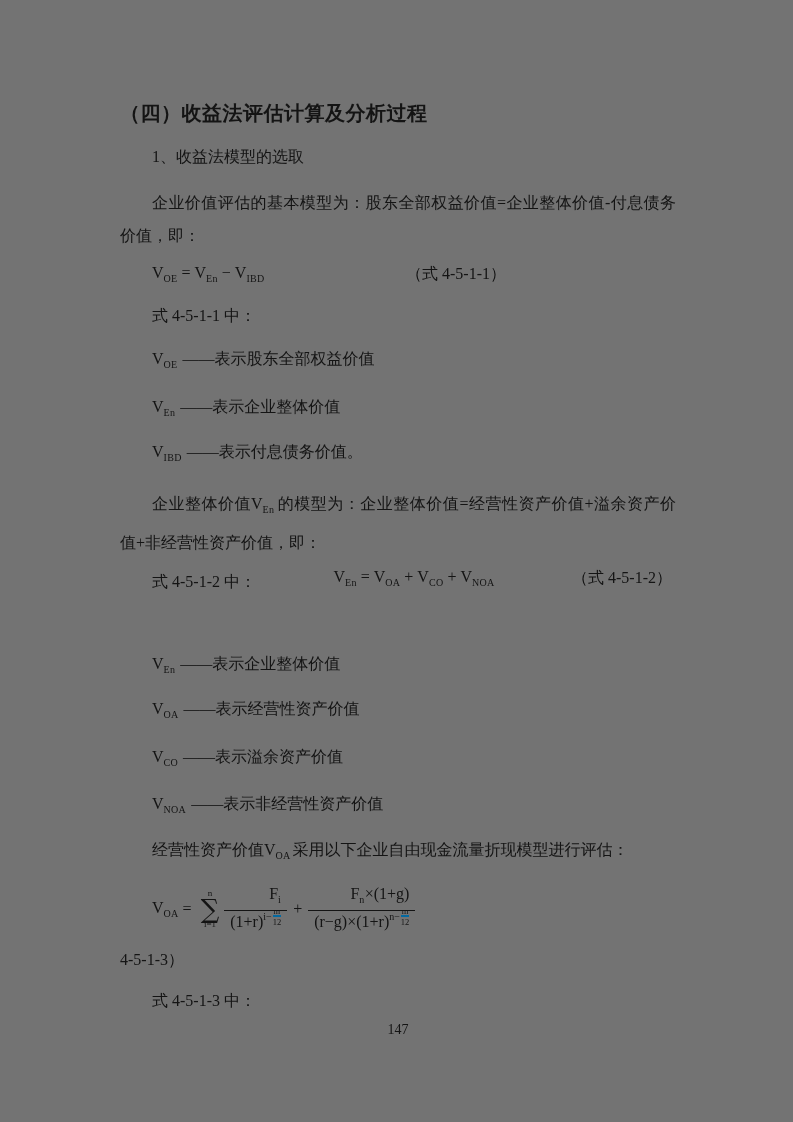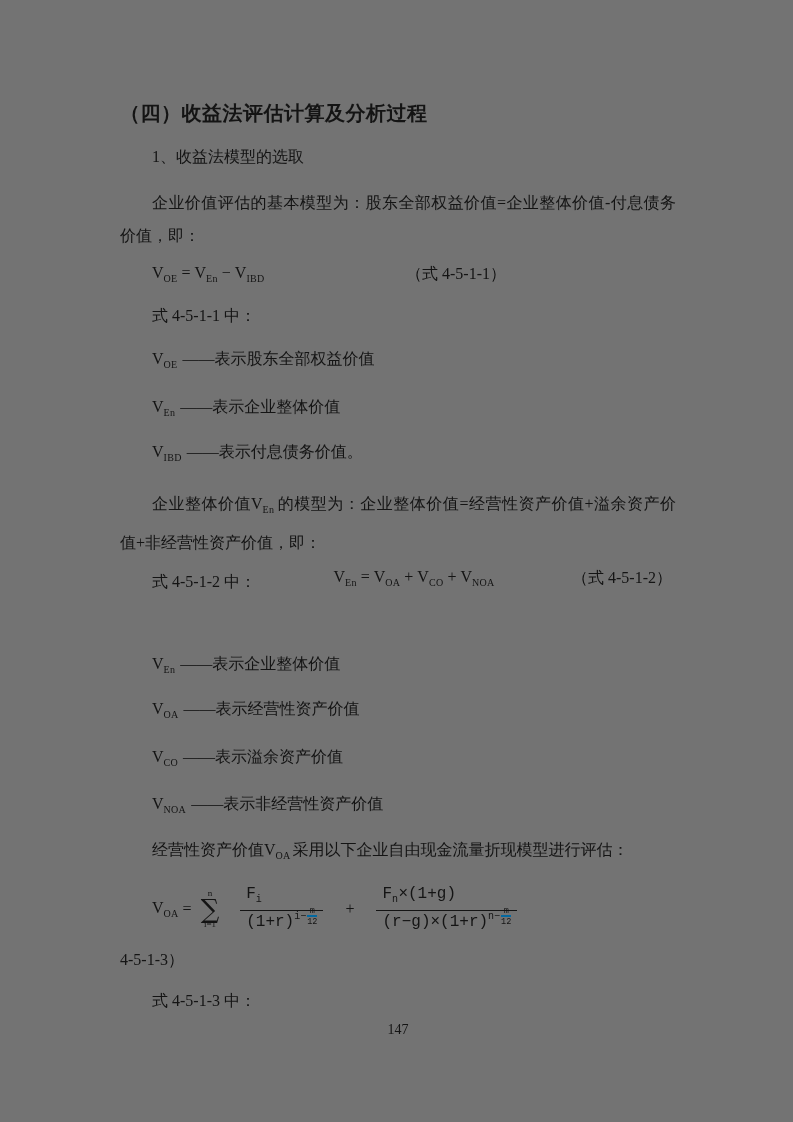--- a/index.html
+++ b/index.html
@@ -30,21 +30,21 @@
   .flabel1 { position:absolute; left:286px; top:0; }
   .flabel2 { position:absolute; right:4px; top:0; }
   
   .bigf {
     display:flex; align-items:center;
     padding-left:32px; position:relative; height:52px;
   }
   .sum { display:inline-flex; flex-direction:column; align-items:center; line-height:1; margin:0 3px 0 5px; }
   .sum .bound { font-size:9px; }
   .sum .sigma { font-size:26px; line-height:0.85; font-family:"DejaVu Serif",serif; }
-  .frac { display:inline-flex; flex-direction:column; align-items:flex-start; margin:0 18px;font-family:Liberation Mono, monospace; }
+  .frac { display:inline-flex; flex-direction:column; align-items:flex-end; margin:0 2px; }
   .frac .num { padding:0 6px 1px 6px; line-height:18px; }
   .frac .den { border-top:1px solid #141414; padding:1px 6px 0 6px; line-height:20px; }
   .exp { display:inline-flex; align-items:center; font-size:10px; position:relative; top:-7px; line-height:1; }
   .tfrac { display:inline-flex; flex-direction:column; align-items:center; font-size:8.5px; line-height:1; margin-left:1px; }
   .tfrac .tden { border-top:2px solid #0369a1; padding-top:1px; }
   .pageno { text-align:center; font-size:14px; }
 </style>
 </head>
 <body>
 

